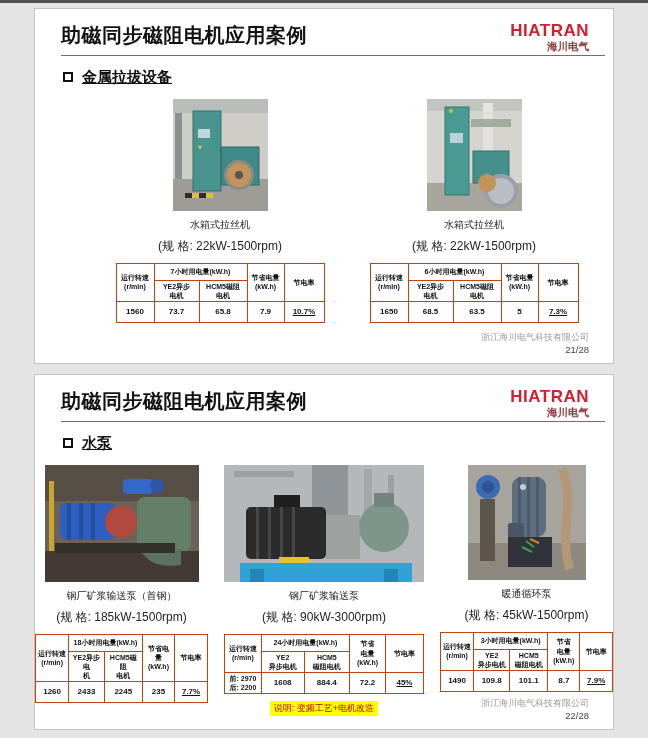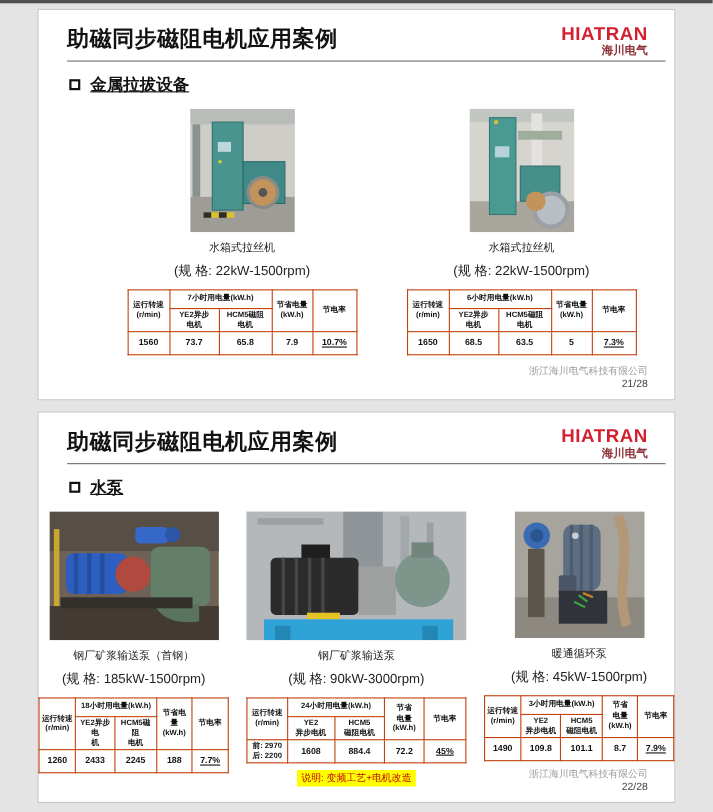--- a/index.html
+++ b/index.html
@@ -225,21 +225,21 @@
         <tr class="r-sub">
           <td class="hcell c-ye2">YE2异步电
 机</td>
           <td class="hcell c-hcm5">HCM5磁阻
 电机</td>
         </tr>
         <tr class="drow">
           <td>1260</td>
           <td>2433</td>
           <td>2245</td>
-          <td>188</td>
+          <td>235</td>
           <td class="rate">7.7%</td>
         </tr>
       </tbody>
         </table>
     </div>
 
     <div class="case">
       <div class="photo ph-w2">
         <svg viewBox="0 0 200 117" width="200" height="117">
           <rect width="200" height="117" fill="#b4b8ba"></rect>

